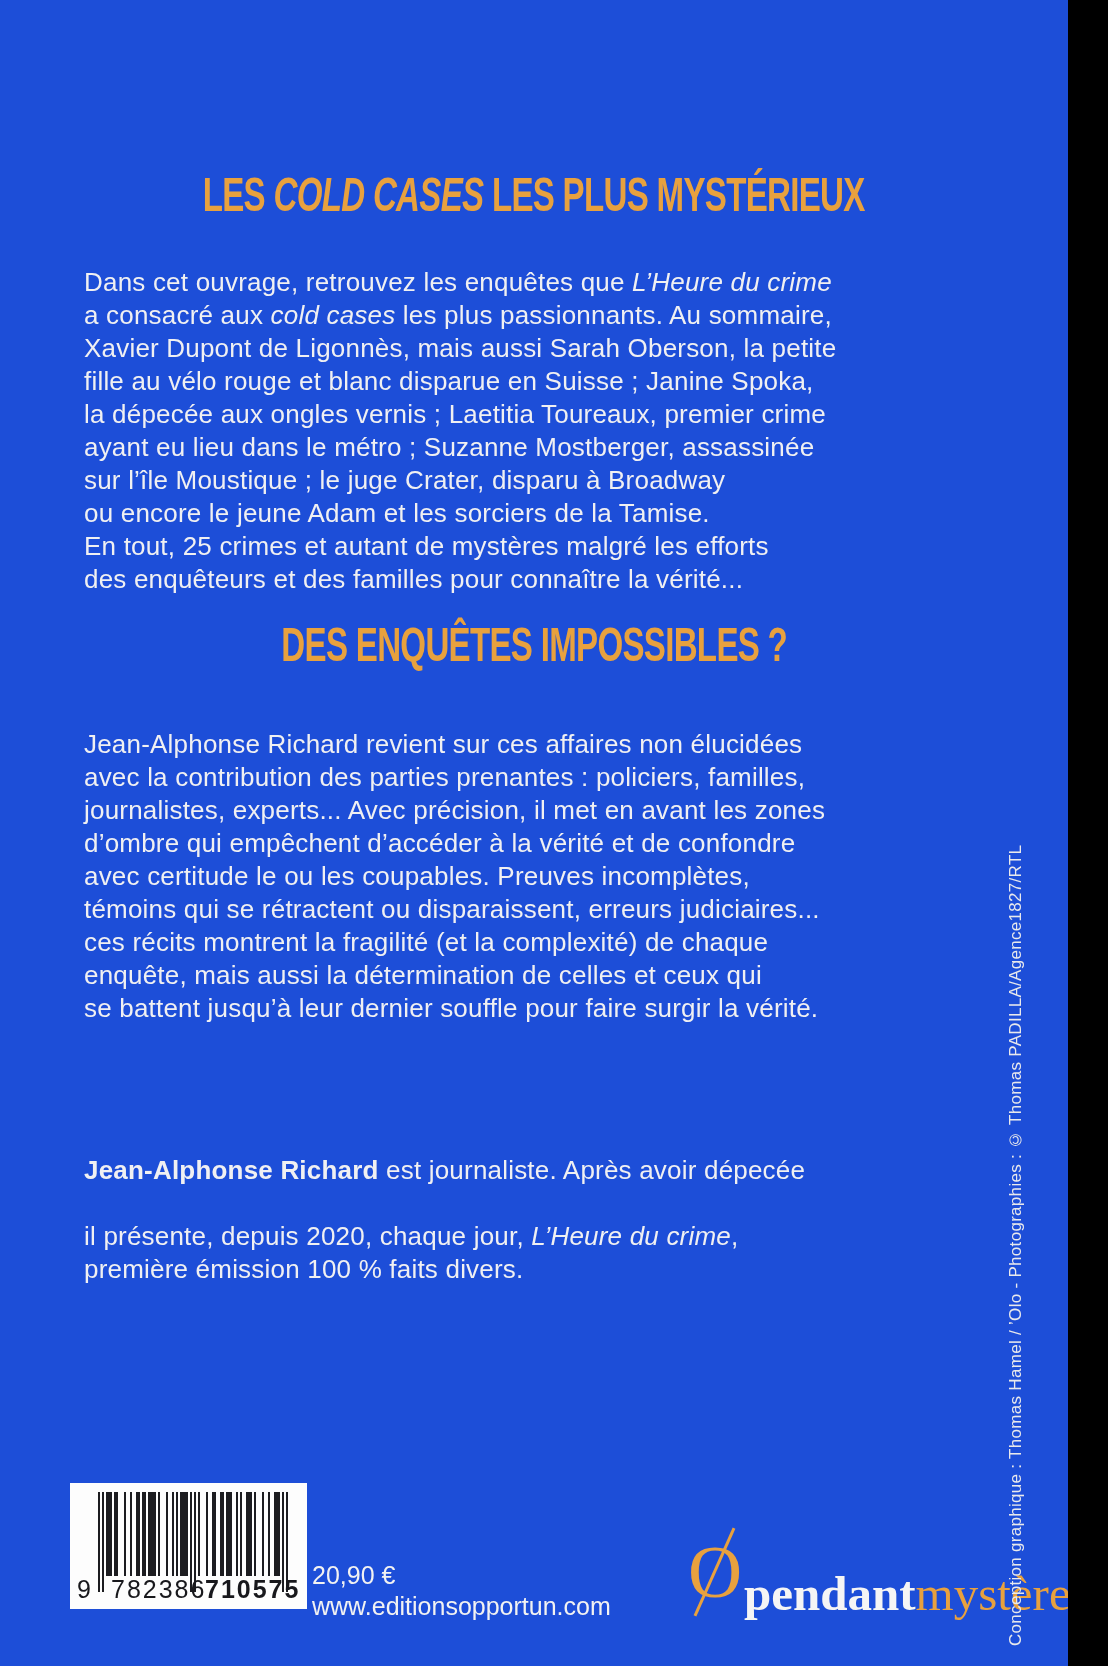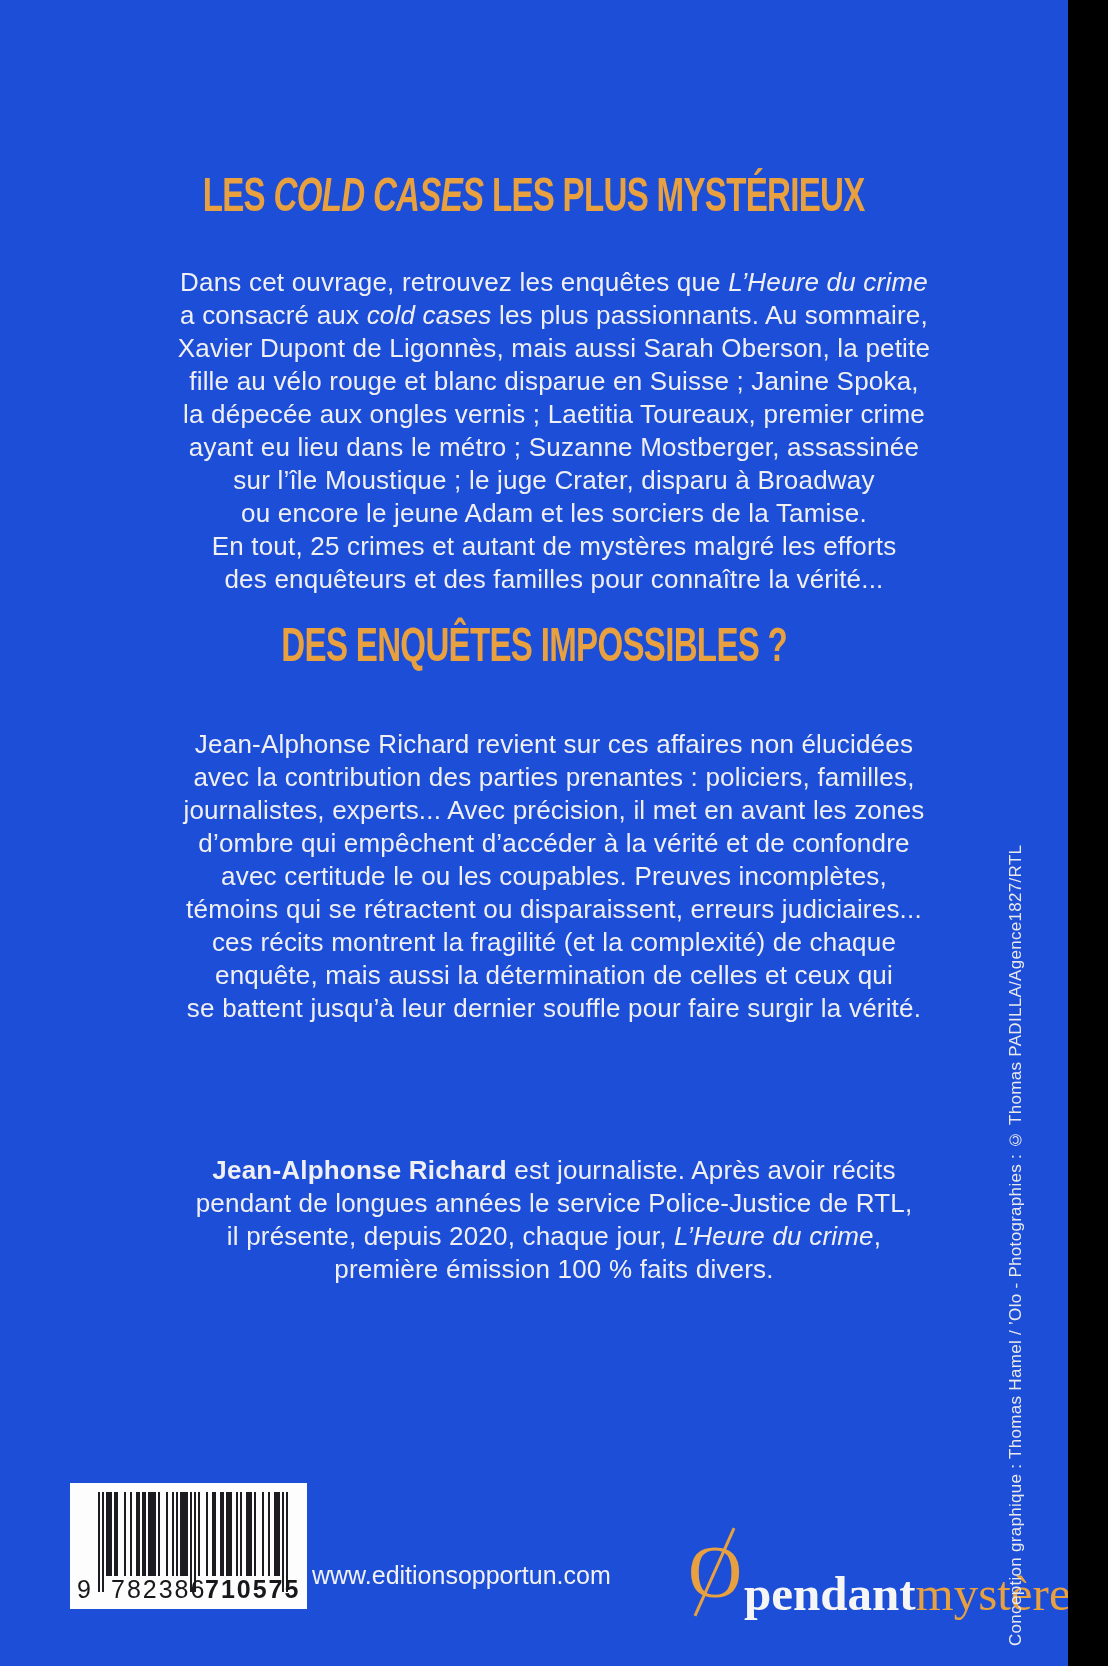--- a/index.html
+++ b/index.html
@@ -26,21 +26,21 @@
     font-size:46px;
     letter-spacing:-1px;
     transform:scaleX(0.72) scaleY(1.05);
     transform-origin:center top;
   }
   #heading-1{top:166px;}
   #heading-2{top:616px;}
 
   .body-par{
     position:absolute;left:84px;width:940px;
-    text-align:center;
+    text-align:left;
     font-size:26px;
     line-height:33px;
     letter-spacing:0.2px;
     color:#f0f0f2;
   }
   #synopsis{top:240px;}
   #pitch{top:702px;}
   #bio-1{top:1128px;}
   #bio-2{top:1278px;}
 
@@ -118,21 +118,21 @@
   </div>
 
   <p class="body-par" id="synopsis"><span>Dans cet ouvrage, retrouvez les enquêtes que </span><span class="it">L’Heure du crime</span><br><span>a consacré aux </span><span class="it">cold cases</span><span> les plus passionnants. Au sommaire,</span><br><span>Xavier Dupont de Ligonnès, mais aussi Sarah Oberson, la petite</span><br><span>fille au vélo rouge et blanc disparue en Suisse ; Janine Spoka,</span><br><span>la dépecée aux ongles vernis ; Laetitia Toureaux, premier crime</span><br><span>ayant eu lieu dans le métro ; Suzanne Mostberger, assassinée</span><br><span>sur l’île Moustique ; le juge Crater, disparu à Broadway</span><br><span>ou encore le jeune Adam et les sorciers de la Tamise.</span><br><span>En tout, 25 crimes et autant de mystères malgré les efforts</span><br><span>des enquêteurs et des familles pour connaître la vérité...</span></p>
 
   <div class="heading" id="heading-2">
     <span class="squeeze"><span>DES ENQUÊTES IMPOSSIBLES ?</span></span>
   </div>
 
   <p class="body-par" id="pitch"><span>Jean-Alphonse Richard revient sur ces affaires non élucidées</span><br><span>avec la contribution des parties prenantes : policiers, familles,</span><br><span>journalistes, experts... Avec précision, il met en avant les zones</span><br><span>d’ombre qui empêchent d’accéder à la vérité et de confondre</span><br><span>avec certitude le ou les coupables. Preuves incomplètes,</span><br><span>témoins qui se rétractent ou disparaissent, erreurs judiciaires...</span><br><span>ces récits montrent la fragilité (et la complexité) de chaque</span><br><span>enquête, mais aussi la détermination de celles et ceux qui</span><br><span>se battent jusqu’à leur dernier souffle pour faire surgir la vérité.</span></p>
 
-  <p class="body-par" id="bio-1"><span class="bd">Jean-Alphonse Richard</span><span> est journaliste. Après avoir récits</span><br><span>pendant de longues années le service Police-Justice de RTL,</span><br><span>il présente, depuis 2020, chaque jour, </span><span class="it">L’Heure du crime</span><span>,</span><br><span>première émission 100 % faits divers.</span></p>
+  <p class="body-par" id="bio-1"><span class="bd">Jean-Alphonse Richard</span><span> est journaliste. Après avoir dépecée</span><br><br><span>il présente, depuis 2020, chaque jour, </span><span class="it">L’Heure du crime</span><span>,</span><br><span>première émission 100 % faits divers.</span></p>
 
 
   <div class="barcode-box">
     <svg class="barcode-bars" id="barcode-svg" width="190" height="100" viewBox="0 0 190 100">
         <rect x="0" y="0" width="2" height="100" fill="#1c1c20"></rect>
         <rect x="4" y="0" width="2" height="100" fill="#1c1c20"></rect>
         <rect x="8" y="0" width="2" height="84" fill="#1c1c20"></rect>
         <rect x="10" y="0" width="2" height="84" fill="#1c1c20"></rect>
         <rect x="12" y="0" width="2" height="84" fill="#1c1c20"></rect>
         <rect x="16" y="0" width="2" height="84" fill="#1c1c20"></rect>
@@ -181,20 +181,21 @@
         <rect x="188" y="0" width="2" height="100" fill="#1c1c20"></rect>
       </svg>
     <div class="barcode-digits">
       <span class="bc-prefix">9</span>
       <span class="bc-left">782386</span>
       <span class="bc-right">710575</span>
     </div>
   </div>
 
   <div class="price-block">
+    <span class="row">20,90 €</span>
     <span class="row">www.editionsopportun.com</span>
   </div>
 
   <div class="logo">
     <span class="logo-o-wrap">
       <span class="logo-o">O</span>
       <span class="logo-slash"></span>
     </span><span class="logo-name">pendant</span><span class="logo-suffix">mystères</span>
   </div>
 

